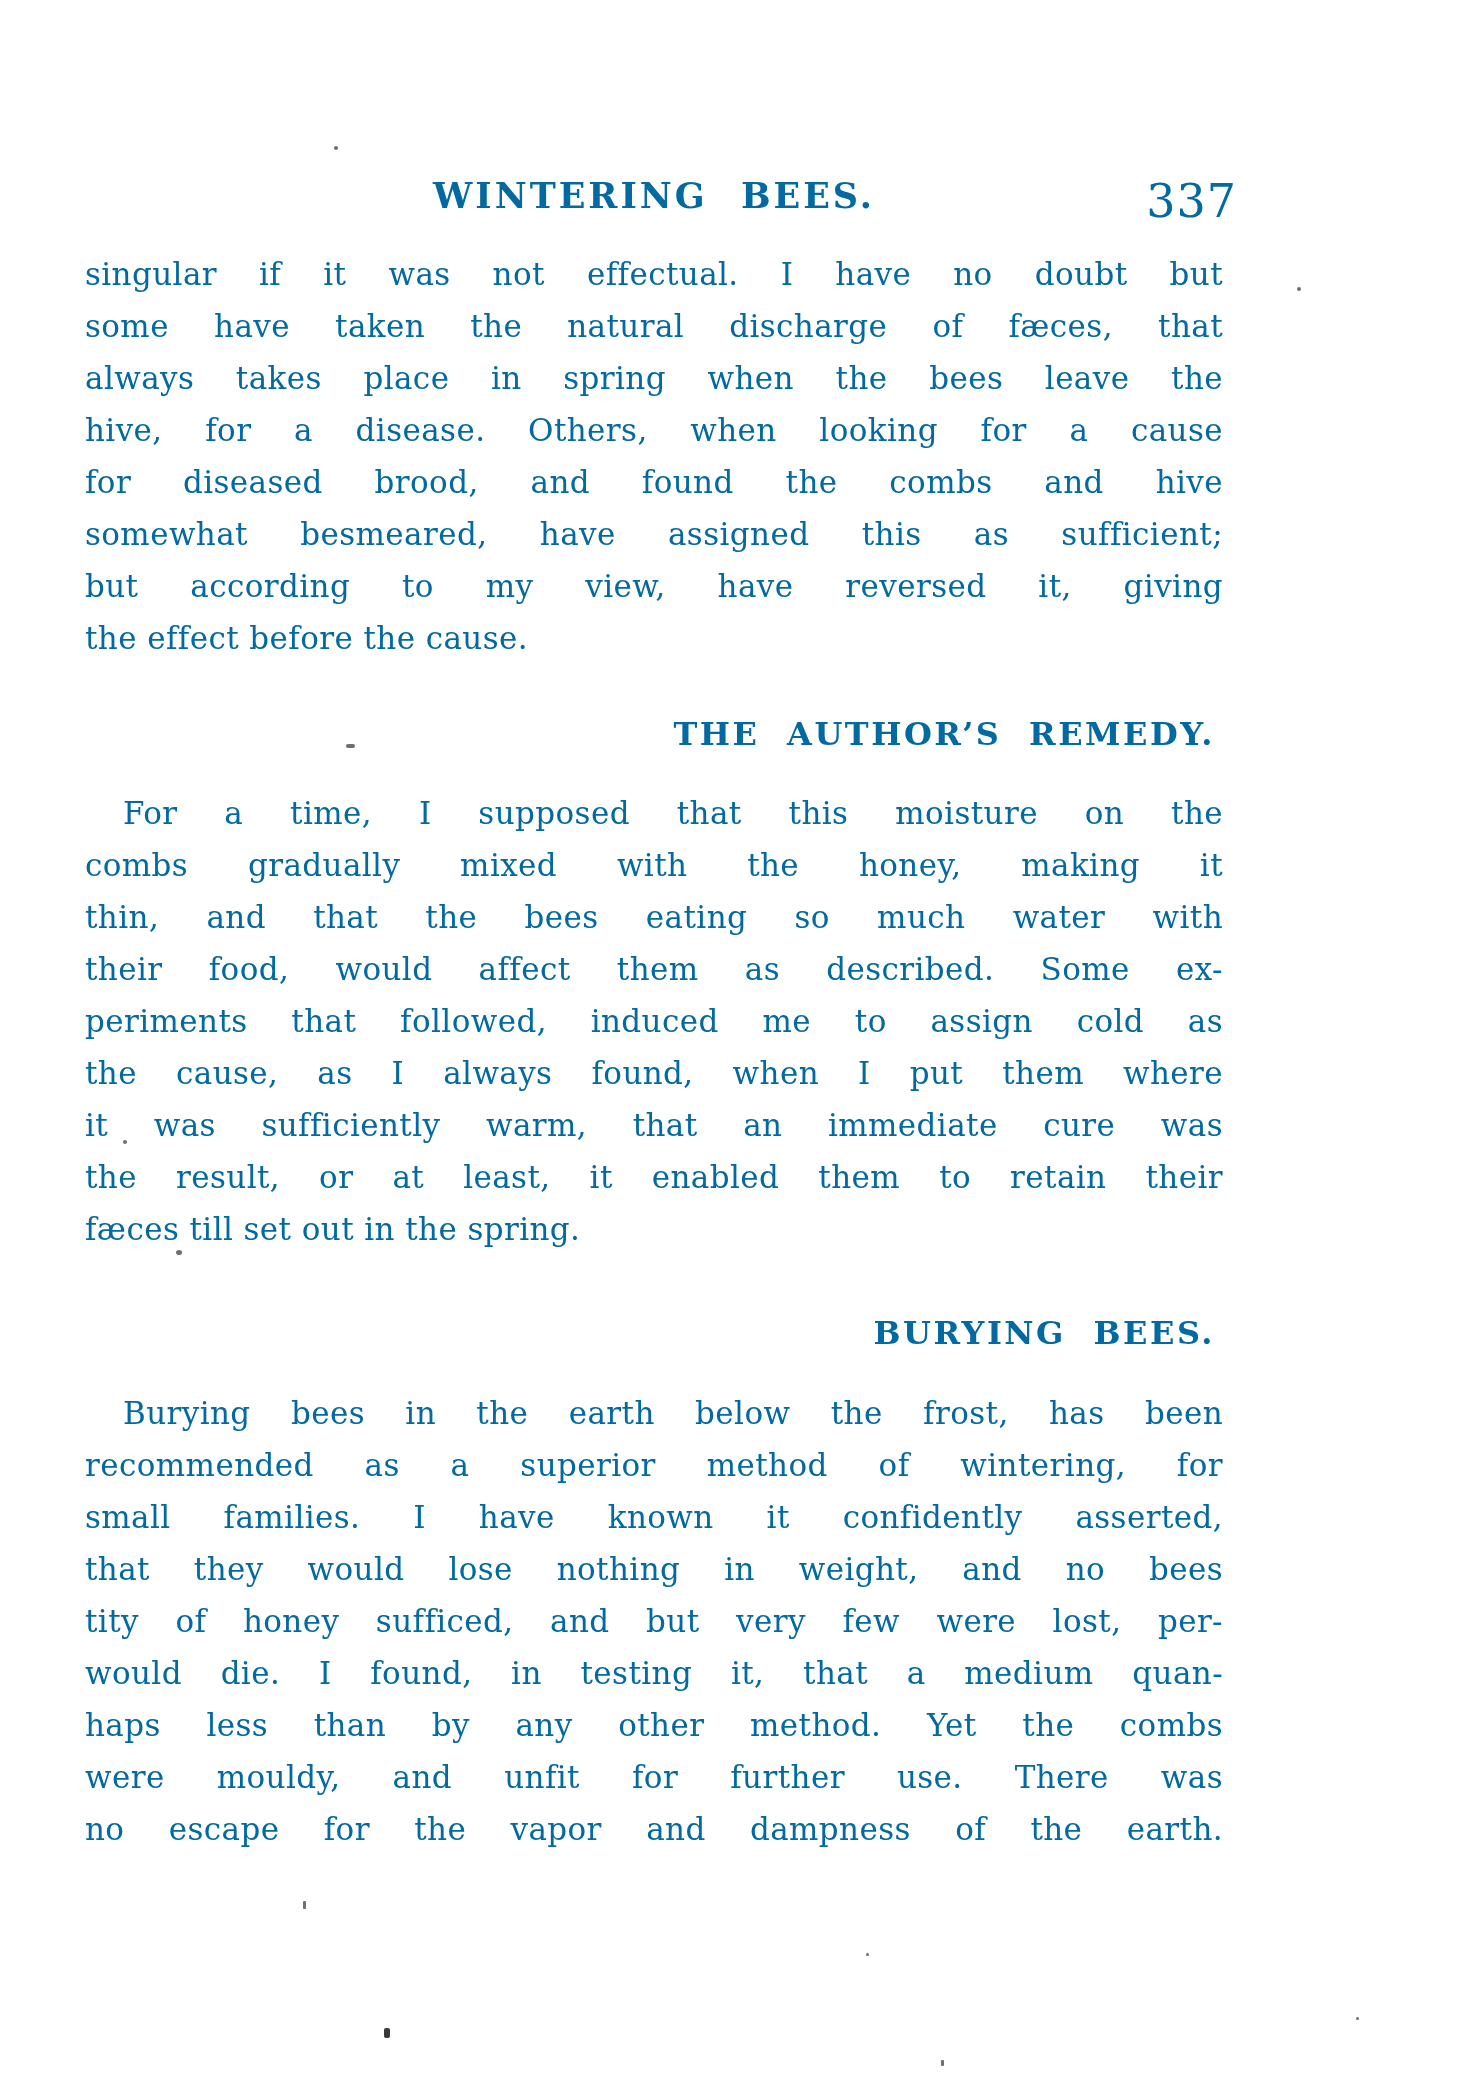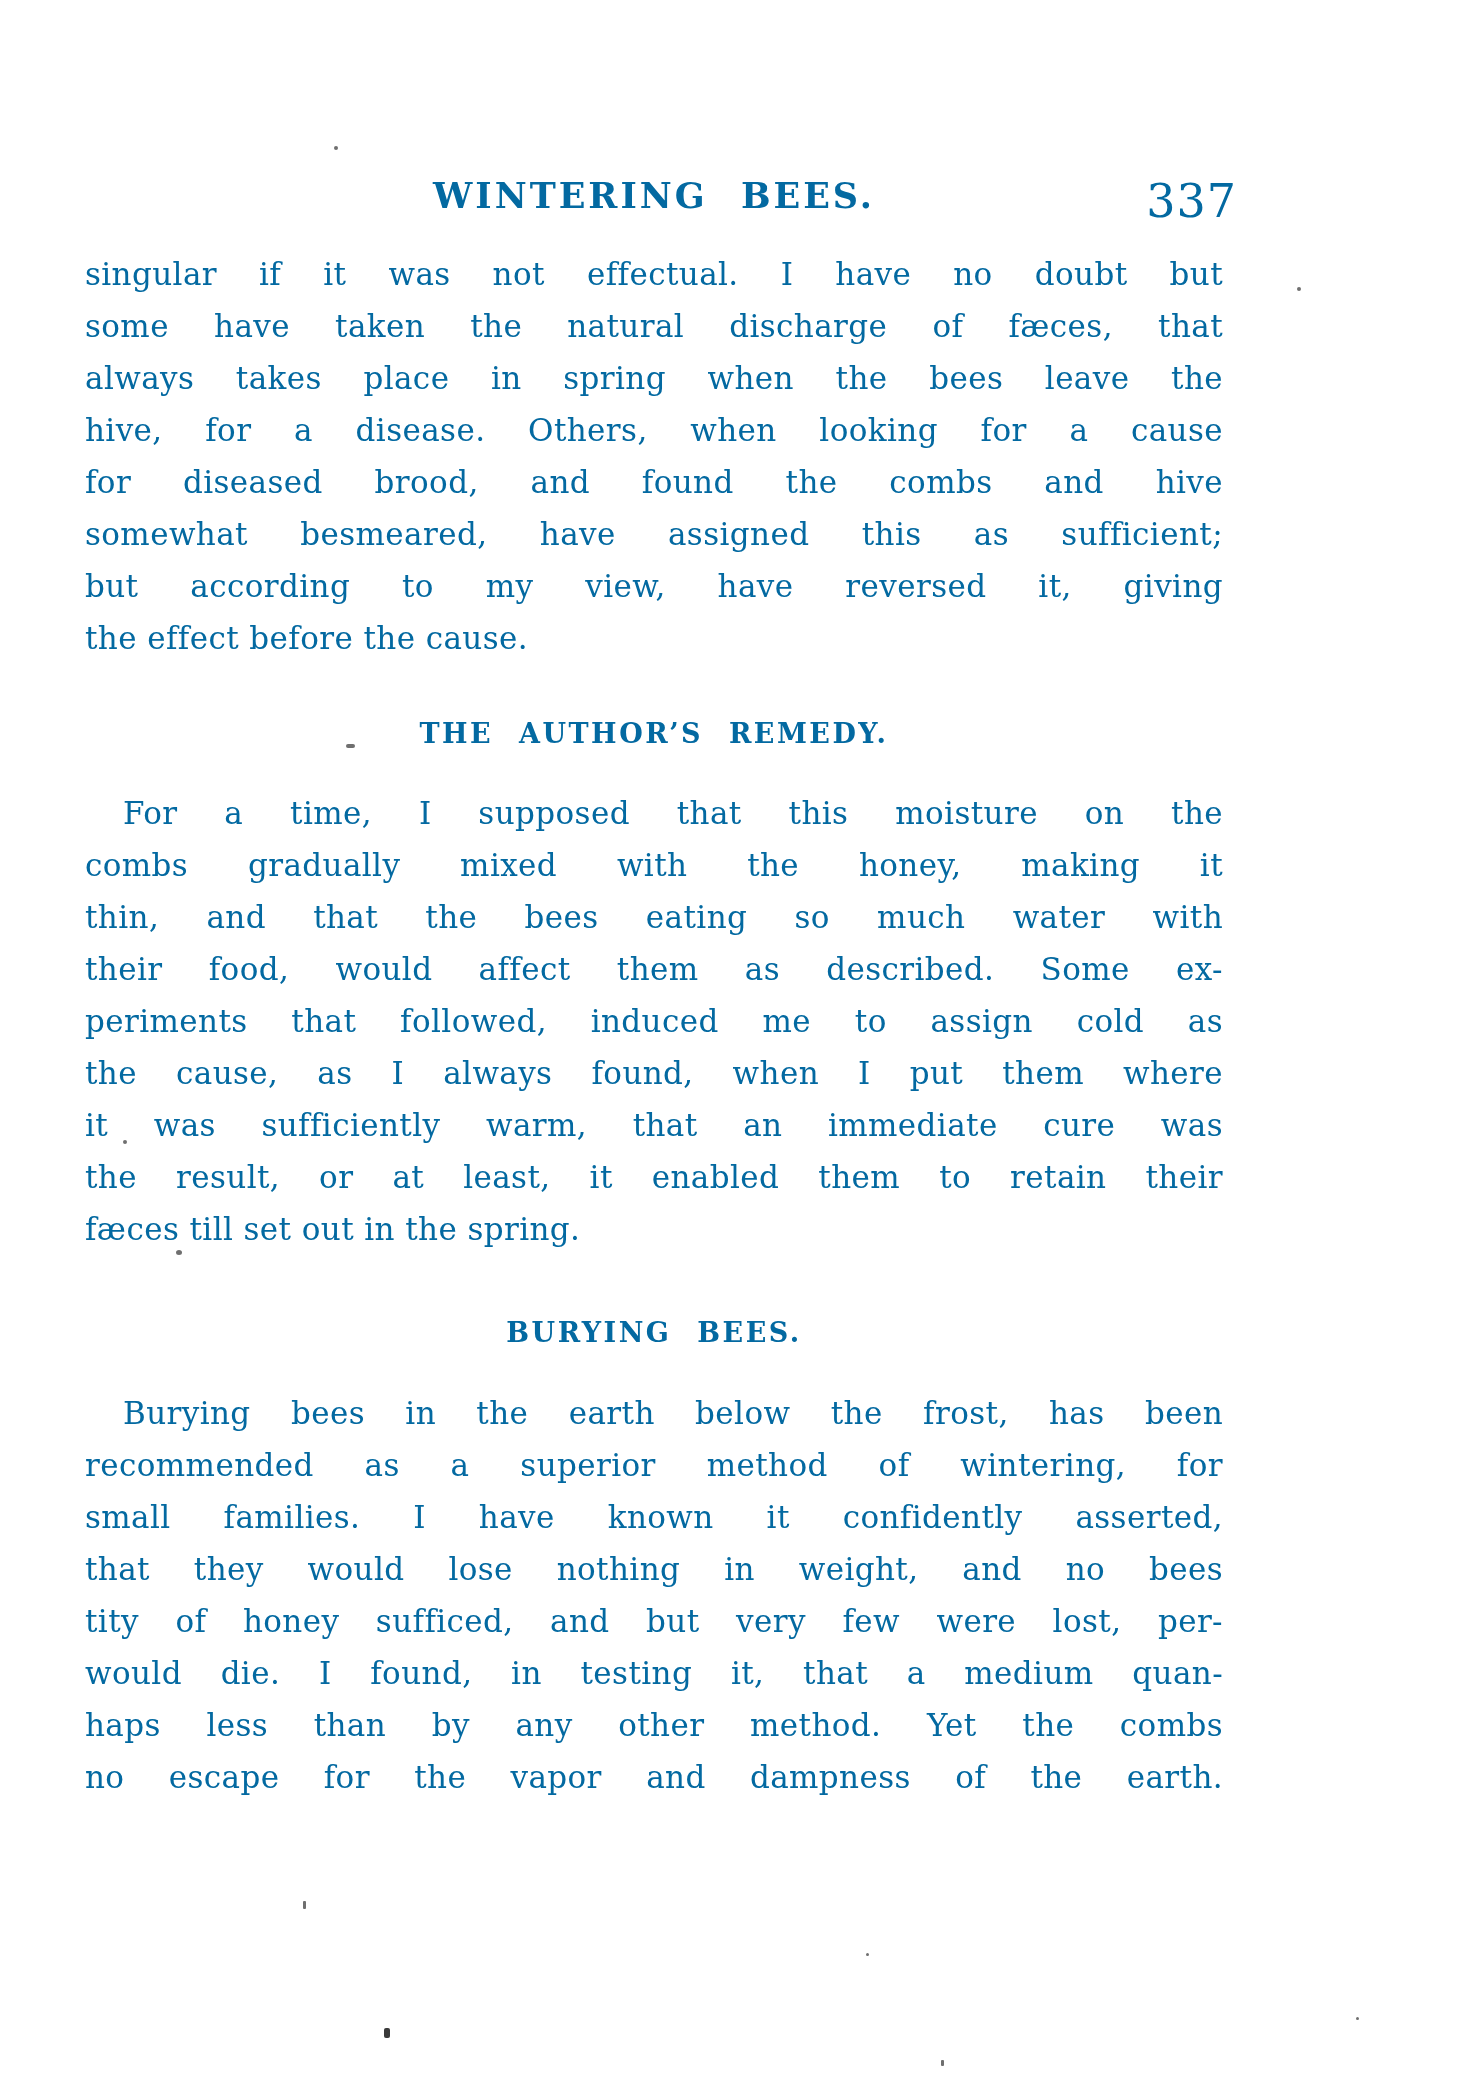--- a/index.html
+++ b/index.html
@@ -62,23 +62,23 @@
     text-align: center;
     -moz-text-align-last: left;
     text-align-last: left;
   }
   .para.indented .line:first-child { text-indent: 38px; }
   .para-1 { margin-top: 30px; }
   .para-2 { margin-top: 33px; }
   .para-3 { margin-top: 34px; }
   
   .section-heading {
-    margin: 16px;
-    text-align: center;
-    font-size: 27px;
+    margin: 8px;
+    text-align: right;
+    font-size: 32px;
     line-height: 40px;
     font-weight: bold;
     letter-spacing: 2.5px;
     word-spacing: 14px;
   }
   .section-heading.h-first  { margin-top: 50px; }
   .section-heading.h-second { margin-top: 58px; }
   
   .signature {
     margin-top: -8px;
@@ -132,20 +132,21 @@
     <h2 class="section-heading h-second">BURYING BEES.</h2>
 
     <div class="para para-3 indented">
         <div class="line">Burying bees in the earth below the frost, has been</div>
         <div class="line">recommended as a superior method of wintering, for</div>
         <div class="line">small families.  I have known it confidently asserted,</div>
         <div class="line">that they would lose nothing in weight, and no bees</div>
         <div class="line">tity of honey sufficed, and but very few were lost, per-</div>
         <div class="line">would die.  I found, in testing it, that a medium quan-</div>
         <div class="line">haps less than by any other method.  Yet the combs</div>
+        <div class="line">were mouldy, and unfit for further use.  There was</div>
         <div class="line">no escape for the vapor and dampness of the earth.</div>
       </div>
 
   </div>
 
   <div class="speck" style="left:334px; top:146px; width:4px; height:4px;"></div>
   <div class="speck" style="left:1297px; top:287px; width:4px; height:4px;"></div>
   <div class="speck" style="left:346px; top:744px; width:9px; height:4px; border-radius:2px;"></div>
   <div class="speck" style="left:123px; top:1140px; width:4px; height:4px;"></div>
   <div class="speck" style="left:176px; top:1250px; width:6px; height:5px;"></div>

